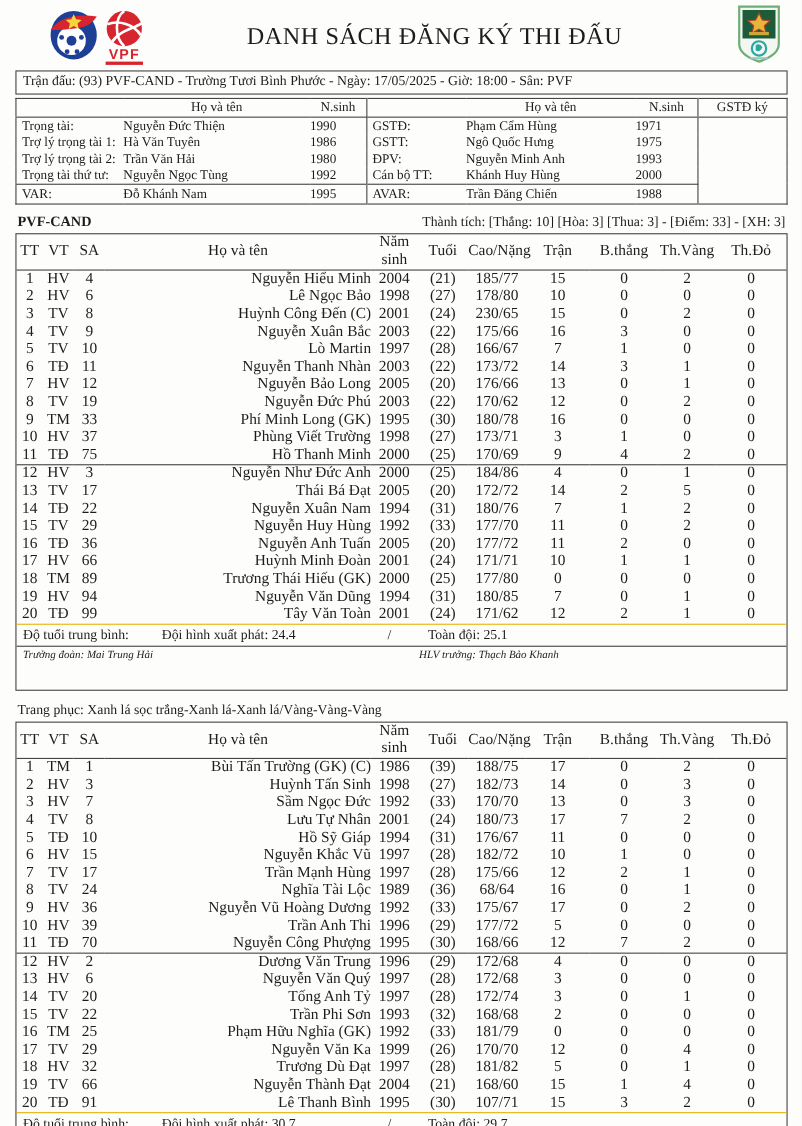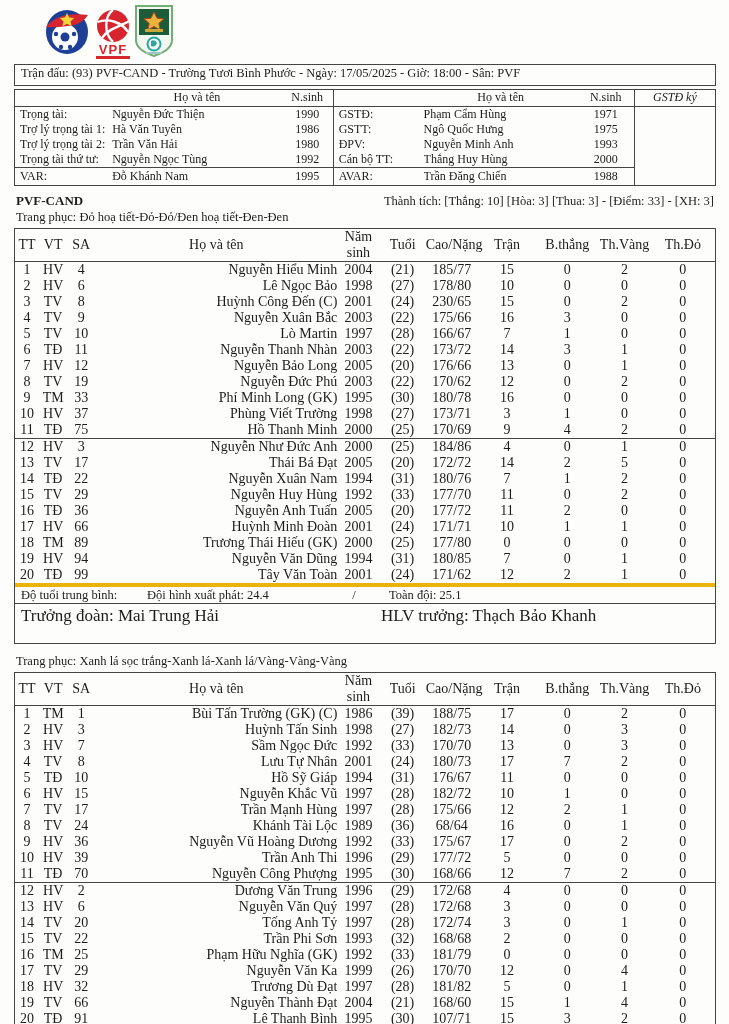--- a/index.html
+++ b/index.html
@@ -27,43 +27,43 @@
   .box { border:1.5px solid #444; }
   .info { margin-top:2px; padding:1px 6px 3px 6px; font-size:12.5px; line-height:15.5px; }
 
   
   table { border-collapse:collapse; table-layout:fixed; width:100%; }
   .officials { margin-top:3px; border:1.5px solid #444; font-size:12px; }
   .officials th { font-weight:normal; height:17px; border-bottom:1px solid #444; text-align:center; }
   .officials td { height:15px; overflow:hidden; white-space:nowrap; }
   .officials td:nth-child(1), .officials td:nth-child(4) { text-align:left; padding-left:5px; }
   .officials td:nth-child(2), .officials td:nth-child(5) { text-align:left; }
-  .officials td:nth-child(3), .officials td:nth-child(6) { text-align:center; }
+  .officials td:nth-child(3), .officials td:nth-child(6) { }
   .officials th:nth-child(3), .officials td:nth-child(3) { border-right:1px solid #444; }
-  .officials th:nth-child(7), .officials td.sign-cell { border-left:1px solid #444;font-style:italic; }
+  .officials th:nth-child(7), .officials td.sign-cell { border-left:1px solid #444; }
   .officials tr.var-row td { border-top:1px solid #444; height:18px; }
 
   
   .team-line { display:flex; justify-content:space-between; align-items:baseline; margin-top:7px; padding:0 2px; }
   .team-name { font-weight:bold; font-size:13px; }
   .team-record { font-size:12.5px; }
   .kit { font-size:12.5px; line-height:16px; padding:0 2px; }
 
   .tbox { border:1.5px solid #444; margin-top:3px; }
   .players { font-size:14px; }
   .players th { font-weight:normal; height:18px; border-bottom:1px solid #444; text-align:center; vertical-align:middle; }
   .players td { height:14px; text-align:center; white-space:nowrap; overflow:hidden; vertical-align:middle; }
   .players td:nth-child(4) { text-align:right; padding-left:9px; }
   .players tr.subs-sep td { border-top:1px solid #444; }
 
-  .age-row { border-top:4px solid #eab308; height:20px; display:flex; align-items:flex-end; font-size:12.5px; padding-left:6px; }
+  .age-row { border-top:1px solid #eab308; height:20px; display:flex; align-items:center; font-size:12.5px; padding-left:6px; }
   .age-row .lbl { width:126px; }
   .age-row .start { width:172px; }
   .age-row .slash { width:70px; text-align:center; }
-  .staff-row { border-top:1px solid #444; height:40px; display:flex; font-size:17px; padding:2px 0 0 6px; }
+  .staff-row { border-top:1px solid #444; height:40px; display:flex; font-size:10px; padding:2px 0 0 6px;font-style:italic; }
   .staff-row .mgr { width:360px; }
 </style>
 </head>
 <body>
 
 <div class="page">
   <div class="inner">
 
     <div class="hdr">
       <div class="logos-left">
@@ -84,20 +84,21 @@
           <svg width="38" height="36" viewBox="0 0 38 36">
             <circle cx="19" cy="18" r="16" fill="#d6252e"></circle>
             <path d="M19 2 C 10 8 10 26 19 34" stroke="#ffffff" stroke-width="2.4" fill="none"></path>
             <path d="M3.5 14 C 14 10 28 14 34 24" stroke="#ffffff" stroke-width="2.4" fill="none"></path>
             <path d="M8 30 C 14 20 28 18 35 13" stroke="#ffffff" stroke-width="2.4" fill="none"></path>
           </svg>
           <span class="vpf-txt">VPF</span>
           <span class="vpf-bar"></span>
         </span>
       </div>
+      <div class="title">DANH SÁCH ĐĂNG KÝ THI ĐẤU</div>
       <span>
         <svg width="44" height="54" viewBox="0 0 44 54">
           <path d="M4 2 h36 v34 q0 10 -18 16 q-18 -6 -18 -16 Z" fill="#f2f7f2" stroke="#6fae74" stroke-width="2"></path>
           <path d="M7 5 h30 v26 h-30 Z" fill="#1c5c38"></path>
           <path d="M22 8 l3 6.2 6.8.7 -5 4.5 1.4 6.6 -6.2-3.5 -6.2 3.5 1.4-6.6 -5-4.5 6.8-.7 Z" fill="#e8b43a" stroke="#b3422b" stroke-width="1"></path>
           <rect x="13" y="25" width="18" height="3" fill="#e8b43a" opacity="0.85"></rect>
           <circle cx="22" cy="40" r="6.5" fill="none" stroke="#2aa7a0" stroke-width="2"></circle>
           <path d="M19 37 q4 -2 6 2 q-2 5 -6 3" fill="#2aa7a0"></path>
           <rect x="14" y="48" width="16" height="2" fill="#9fc4c2"></rect>
         </svg>
@@ -153,40 +154,39 @@
             <td>1980</td>
             <td>ĐPV:</td>
             <td>Nguyễn Minh Anh</td>
             <td>1993</td>
           </tr>
           <tr>
             <td>Trọng tài thứ tư:</td>
             <td>Nguyễn Ngọc Tùng</td>
             <td>1992</td>
             <td>Cán bộ TT:</td>
-            <td>Thắng Huy Hùng</td>
+            <td>Khánh Huy Hùng</td>
             <td>2000</td>
           </tr>
           <tr class="var-row">
             <td>VAR:</td>
             <td>Đỗ Khánh Nam</td>
             <td>1995</td>
             <td>AVAR:</td>
             <td>Trần Đăng Chiến</td>
             <td>1988</td>
           </tr>
         </tbody>
     </table>
 
     <section>
       <div class="team-line">
         <span class="team-name">PVF-CAND</span>
         <span class="team-record">Thành tích: [Thắng: 10] [Hòa: 3] [Thua: 3] - [Điểm: 33] - [XH: 3]</span>
       </div>
-      <div class="kit">Trang phục: Đỏ hoạ tiết-Đỏ-Đỏ/Đen hoạ tiết-Đen-Đen</div>
       <div class="tbox">
         <table class="players">
           <colgroup>
             <col style="width:24px">
               <col style="width:28px">
               <col style="width:28px">
               <col style="width:241px">
             <col style="width:42px">
               <col style="width:46px">
               <col style="width:52px">
@@ -607,21 +607,21 @@
                 <td>175/66</td>
                 <td>12</td>
                 <td>2</td>
                 <td>1</td>
                 <td>0</td>
               </tr>
               <tr>
                 <td>8</td>
                 <td>TV</td>
                 <td>24</td>
-                <td>Khánh Tài Lộc</td>
+                <td>Nghĩa Tài Lộc</td>
                 <td>1989</td>
                 <td>(36)</td>
                 <td>68/64</td>
                 <td>16</td>
                 <td>0</td>
                 <td>1</td>
                 <td>0</td>
               </tr>
               <tr>
                 <td>9</td>

